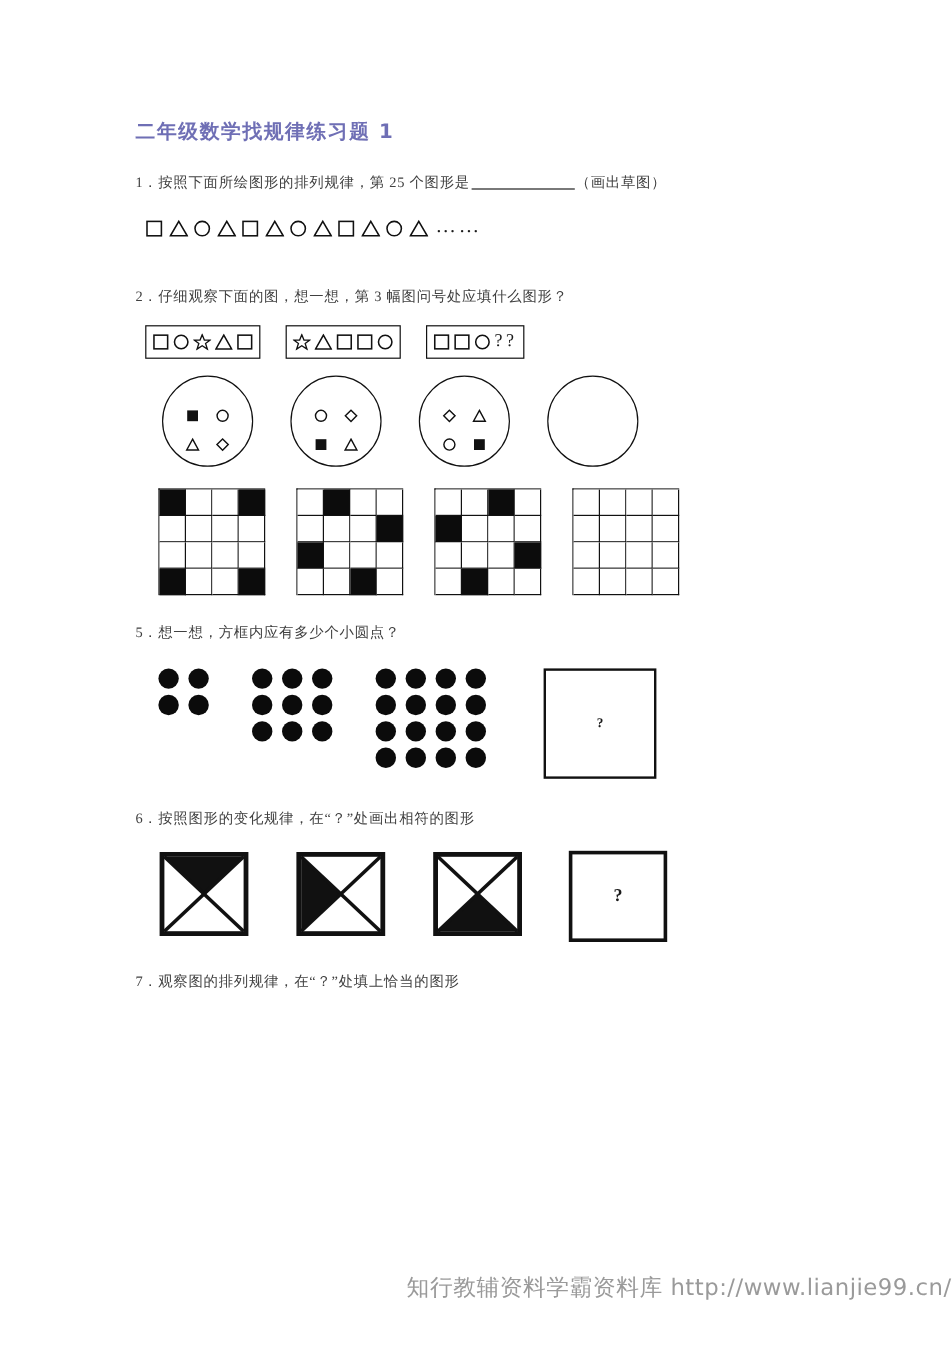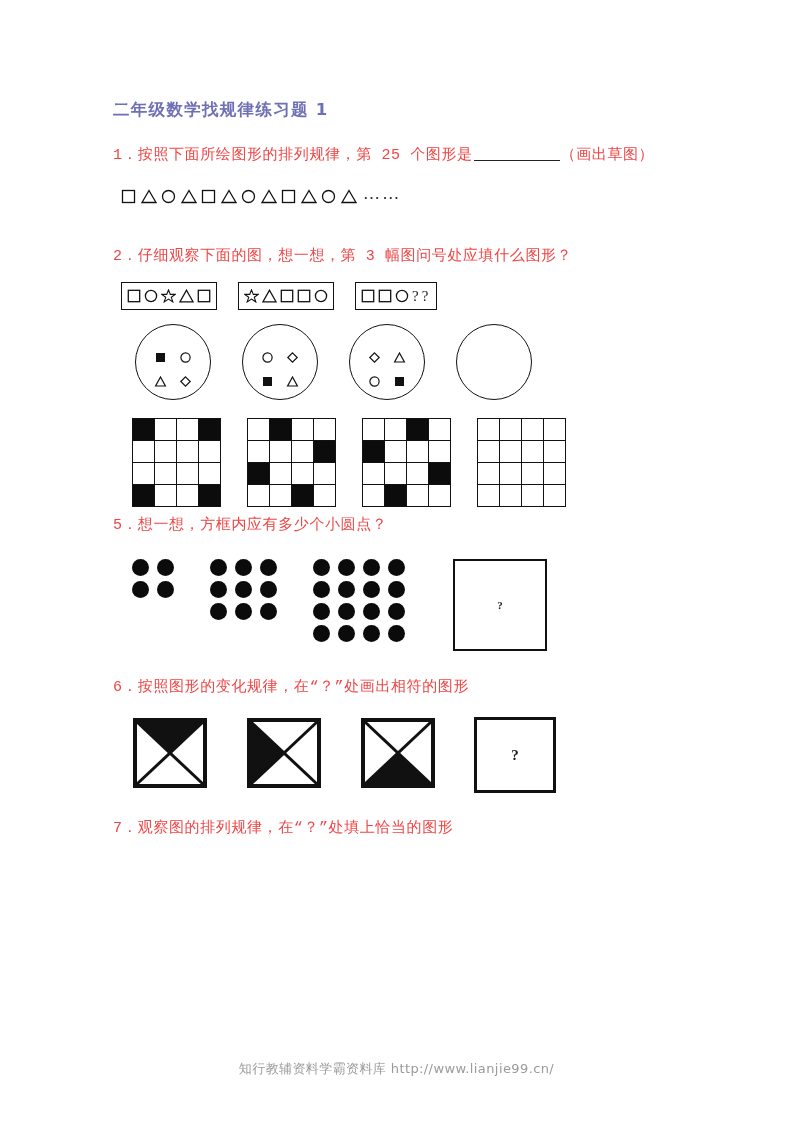--- a/index.html
+++ b/index.html
@@ -32,26 +32,25 @@
   .doc-title {
     font-family: "DejaVu Sans", "Liberation Sans", sans-serif;
     font-weight: bold;
     font-size: 16.5px;
     color: #6f6fb5;
     letter-spacing: 1.3px;
     margin: 0 0 21px 0;
     line-height: 1.2;
   }
   .q-text {
-    font-size: 15px;
+    font-size: 12px;
     line-height: 1.95;
     letter-spacing: 0.6px;
     margin: 0;
-    color: #ef4444;
-    font-family: Liberation Mono, monospace;
+    color: #404040;
   }
   .q-text .num { letter-spacing: 0.2px; }
   .blank-line {
     display: inline-block;
     border-bottom: 1.4px solid #222;
     width: 86px;
     vertical-align: -2px;
     margin: 0 1px;
   }
   .block { margin: 0; }
@@ -202,23 +201,23 @@
     font-weight: bold;
     font-family: "Liberation Serif", serif;
   }
 
   
   .footer {
     position: absolute;
     left: 0;
     top: 1060px;
     width: 793px;
-    text-align: center;
+    text-align: right;
     font-family: "DejaVu Sans", "Liberation Sans", sans-serif;
-    font-size: 13px;
+    font-size: 19px;
     color: #9a9a9a;
     letter-spacing: 0.4px;
   }
 </style>
 </head>
 <body>
 
 <div class="page">
   <div class="content">
 
@@ -521,21 +520,21 @@
             <div class="cell"></div>
             <div class="cell"></div>
             <div class="cell"></div>
             <div class="cell"></div>
             <div class="cell"></div>
             <div class="cell"></div>
           </div>
       </div>
     </div>
 
-    <div class="block" style="margin-top:4px">
+    <div class="block" style="margin-top:20px">
       <p class="q-text"><span class="num">5</span><span>．想一想，方框内应有多少个小圆点？</span></p>
       <div class="dot-row">
         <div class="dot-grid">
             <div class="dot-line">
               <div class="dot"></div>
               <div class="dot"></div>
             </div>
             <div class="dot-line">
               <div class="dot"></div>
               <div class="dot"></div>

